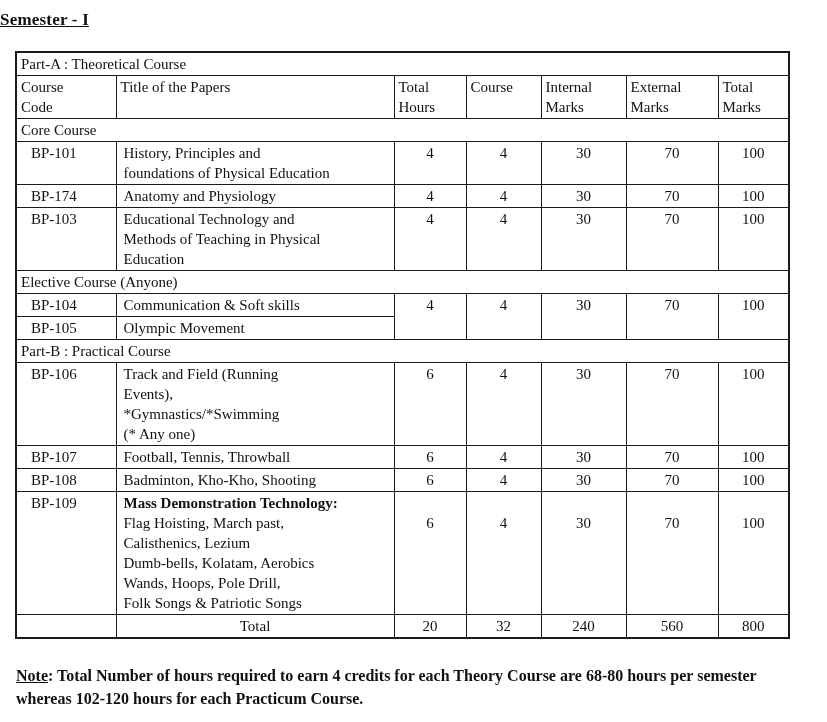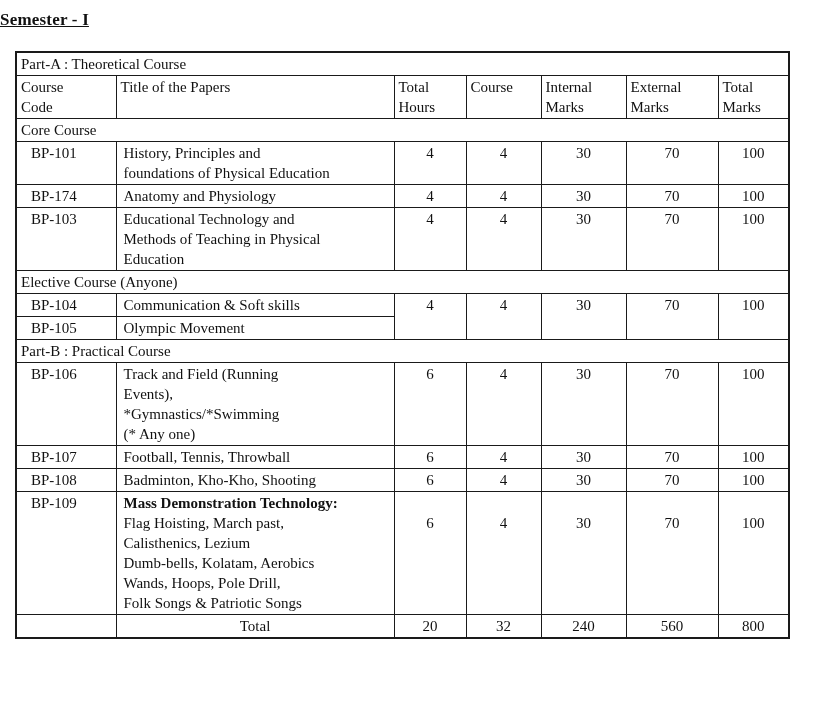--- a/index.html
+++ b/index.html
@@ -230,14 +230,15 @@
       <td class="total-label">Total</td>
       <td class="num bold">20</td>
       <td class="num bold">32</td>
       <td class="num bold">240</td>
       <td class="num bold">560</td>
       <td class="num bold">800</td>
     </tr>
   </tbody>
     </table>
 
+  <p class="note"><span class="note-label">Note</span><span>: Total Number of hours required to earn 4 credits for each Theory Course are 68-80 hours per semester whereas 102-120 hours for each Practicum Course.</span></p>
 
 </div>
 
 </body></html>

